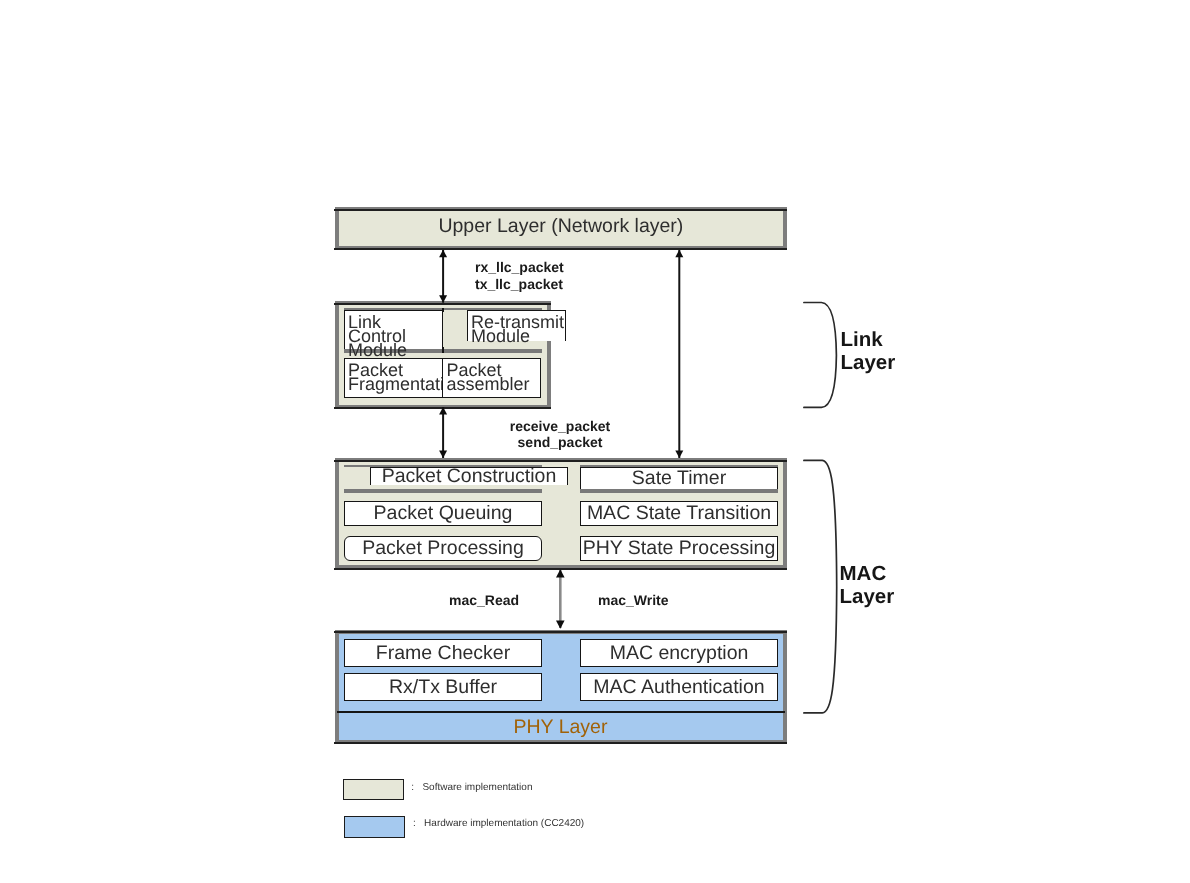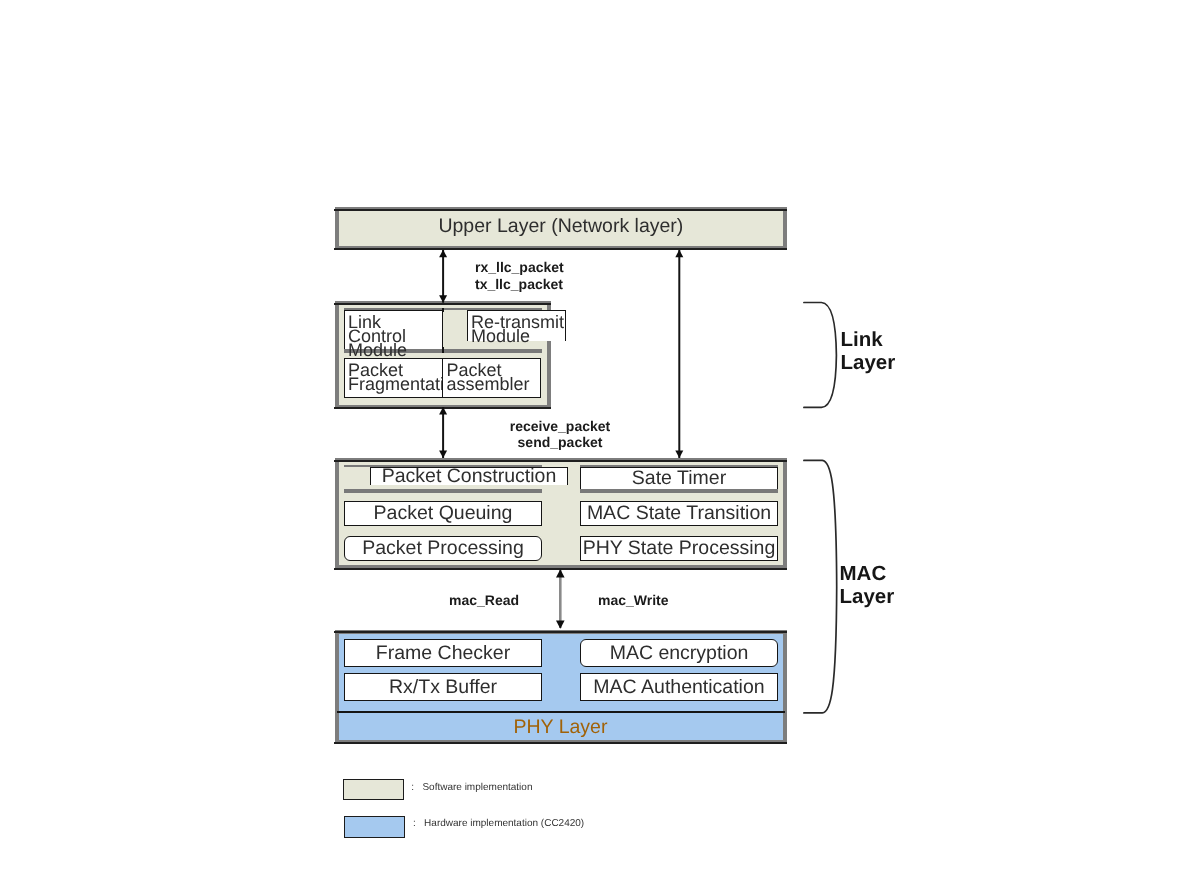--- a/index.html
+++ b/index.html
@@ -95,21 +95,21 @@
 
   <div class="layer hard" style="left:334.6px;top:629.6px;width:452.6px;height:114.4px;"></div>
   <div style="position:absolute;left:336.6px;top:711.4px;width:448px;height:1.8px;background:#151515;"></div>
 
   <div class="cell big" style="left:344px;top:639px;width:198px;height:28px;">
     <span>Frame Checker</span>
   </div>
   <div class="cell big" style="left:344px;top:673px;width:198px;height:28px;">
     <span>Rx/Tx Buffer</span>
   </div>
-  <div class="cell big" style="left:580px;top:639px;width:198px;height:28px;border-radius:6px;">
+  <div class="cell big" style="left:580px;top:639px;width:198px;height:28px;">
     <span>MAC encryption</span>
   </div>
   <div class="cell big" style="left:580px;top:673px;width:198px;height:28px;">
     <span>MAC Authentication</span>
   </div>
   <div class="big" style="position:absolute;left:335px;top:712px;width:451px;height:31px;display:flex;align-items:center;justify-content:center;color:#a16207;border-radius:10px;">PHY Layer</div>
 
   <svg id="ov" viewBox="0 0 1190 883">
     <g>
       <line x1="443.1" y1="250" x2="443.1" y2="302.7" stroke="#141414" stroke-width="2"></line>

